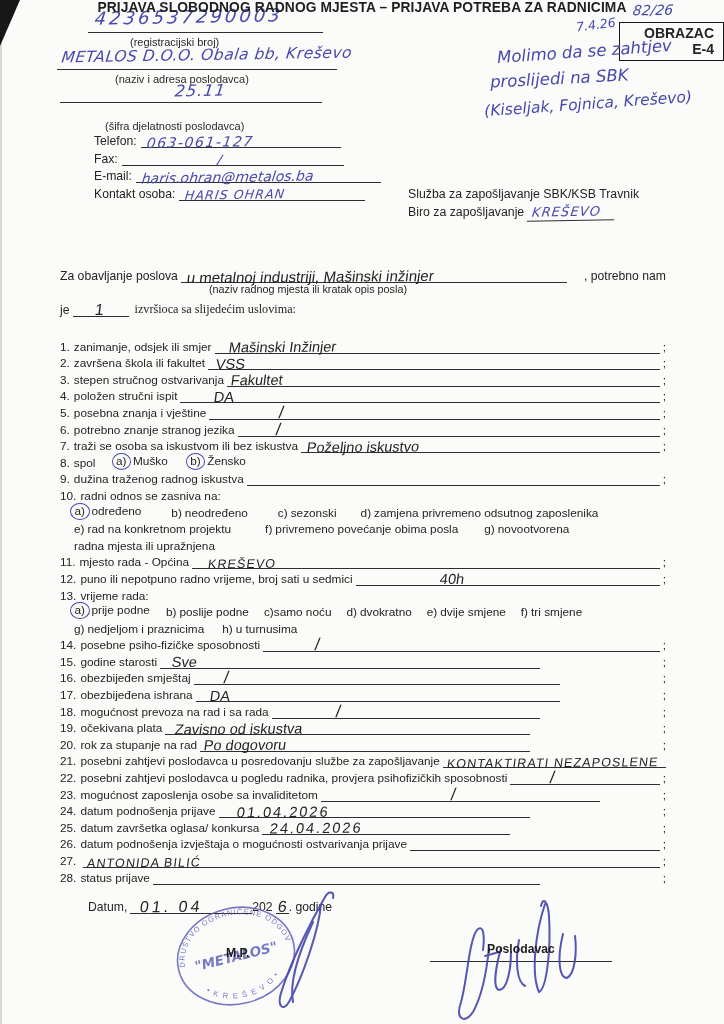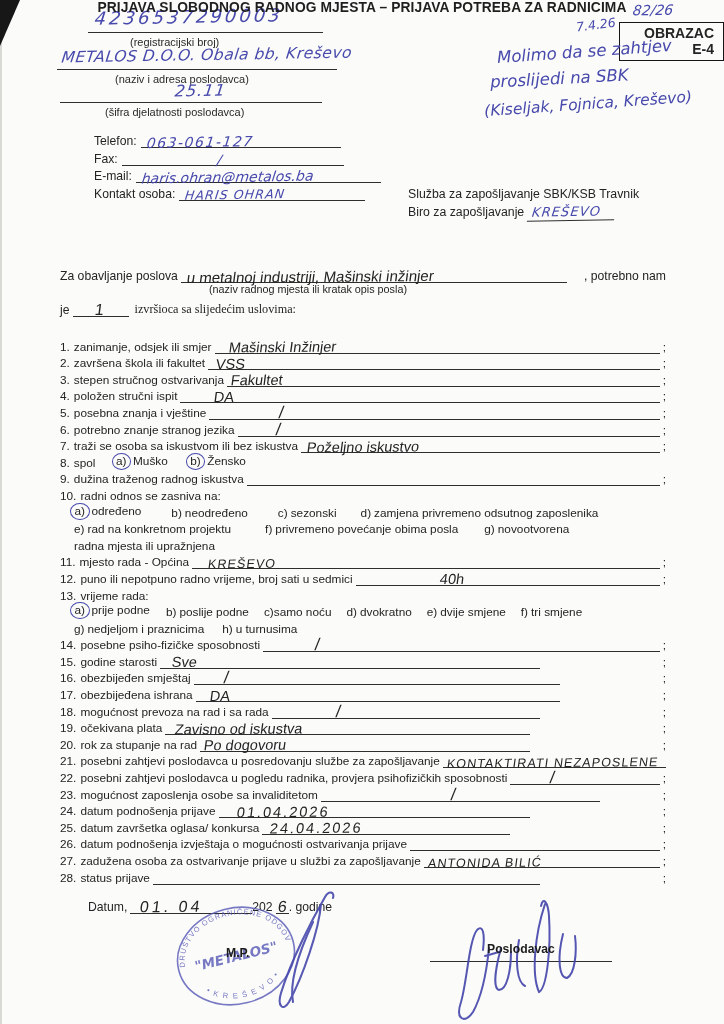--- a/index.html
+++ b/index.html
@@ -57,21 +57,21 @@
   <div class="abs hw skew" style="left:95px; top:6px; font-size:18px; letter-spacing:3px;">4236537290003</div>
   <div class="hline" style="left:88px; top:32px; width:235px;"></div>
   <div class="hint" style="left:130px; top:36px;">(registracijski broj)</div>
 
   <div class="abs hw skew" style="left:62px; top:46px; font-size:15.5px; letter-spacing:0.5px;">METALOS D.O.O. Obala bb, Kreševo</div>
   <div class="hline" style="left:57px; top:69px; width:280px;"></div>
   <div class="hint" style="left:115px; top:73px;">(naziv i adresa poslodavca)</div>
 
   <div class="abs hw skew" style="left:175px; top:81px; font-size:16px; letter-spacing:1px;">25.11</div>
   <div class="hline" style="left:60px; top:102px; width:262px;"></div>
-  <div class="hint" style="left:105px; top:106px;">(šifra djelatnosti poslodavca)</div>
+  <div class="hint" style="left:105px; top:120px;">(šifra djelatnosti poslodavca)</div>
 
   <div class="abs hw skew" style="left:633px; top:2px; font-size:14px;">82/26</div>
   <div class="abs hw" style="left:576px; top:17px; font-size:12.5px; transform:rotate(-7deg);">7.4.26</div>
   <div class="box" style="left:619px; top:22px;">OBRAZAC E-4</div>
 
   <div class="note hw" style="left:497px; top:42px; transform:rotate(-4deg);">Molimo da se zahtjev</div>
   <div class="note hw" style="left:490px; top:69px; transform:rotate(-3deg);">proslijedi na SBK</div>
   <div class="note hw" style="left:484px; top:95px; transform:rotate(-4deg); font-size:15.5px;">(Kiseljak, Fojnica, Kreševo)</div>
 
   <div class="abs" style="left:60px; top:131px;">
@@ -422,21 +422,20 @@
 
     <div class="row">
       <span class="num">26.</span>
       <span>datum podnošenja izvještaja o mogućnosti ostvarivanja prijave</span>
       <span class="line"></span>
       <span class="semi">;</span>
     </div>
 
     <div class="row">
       <span class="num">27.</span>
-      <span>zadužena osoba za ostvarivanje prijave u službi za zapošljavanje</span>
       <span class="line">
         <span class="val caps" style="left:4px;">ANTONIDA  BILIĆ</span>
       </span>
       <span class="semi">;</span>
     </div>
 
     <div class="row">
       <span class="num">28.</span>
       <span>status prijave</span>
       <span class="line" style="margin-right:120px;"></span>

